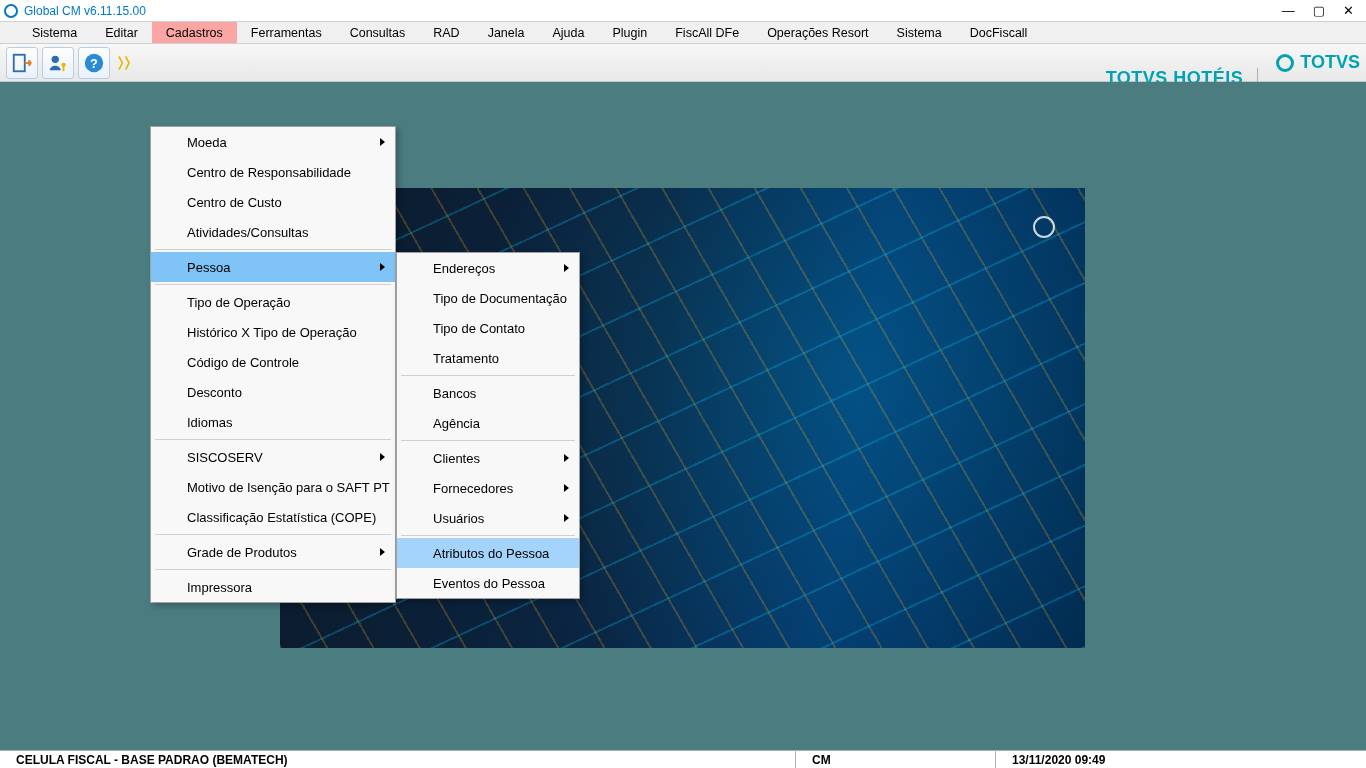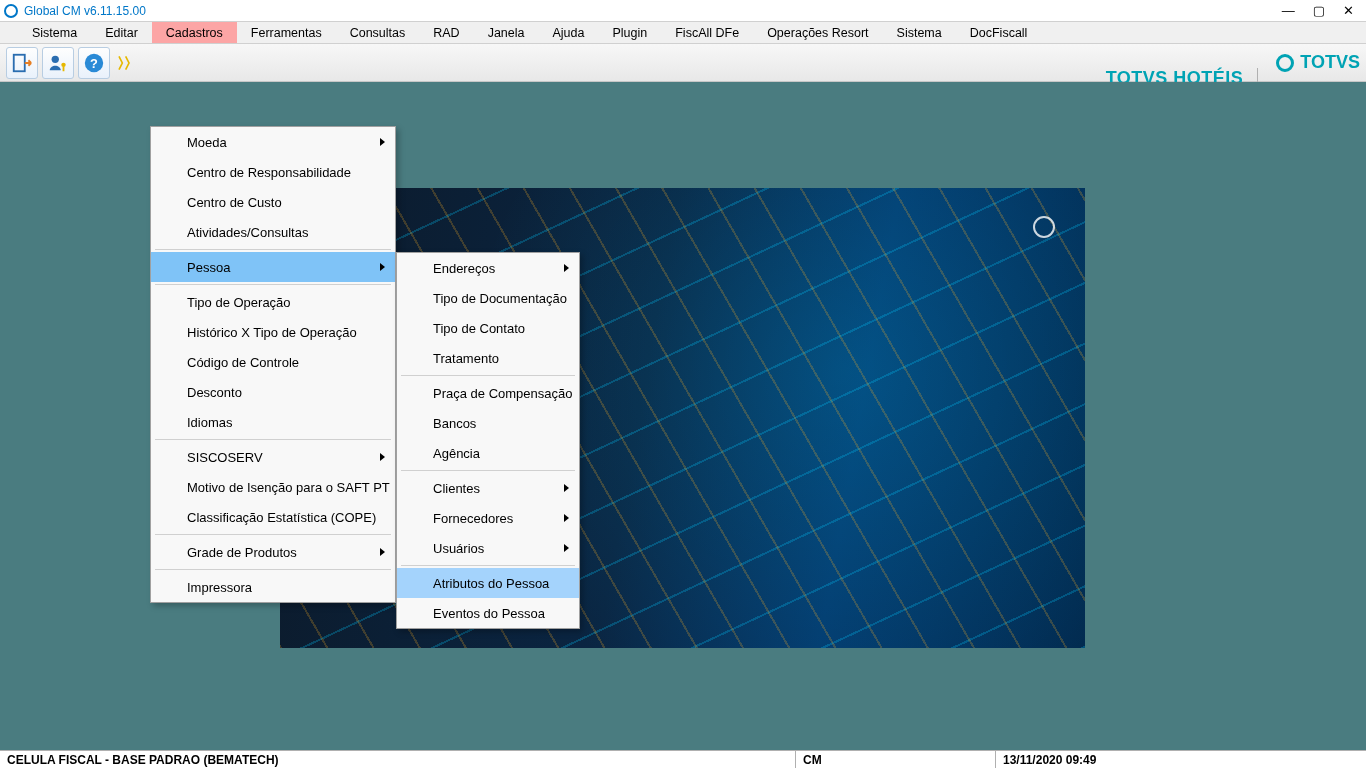--- a/index.html
+++ b/index.html
@@ -26,21 +26,21 @@
   }
   .bg-image .ring-icon { position:absolute; top:28px; right:30px; width:22px; height:22px; border:2px solid rgba(255,255,255,.8); border-radius:50%; }
   .dropdown { position: absolute; background:#f8f8f8; border:1px solid #a0a0a0; box-shadow: 3px 3px 6px rgba(0,0,0,.25); font-size: 13px; color:#000; }
   .dropdown .item { height: 30px; display:flex; align-items:center; padding: 0 28px 0 36px; position:relative; white-space: nowrap; cursor: default; }
   .dropdown .item.hover-light { background:#a4d3fc; }
   .dropdown .sep { height:1px; background:#d0d0d0; margin: 2px 4px; }
   .dropdown .arrow { position:absolute; right:10px; width:0; height:0; border-top:4px solid transparent; border-bottom:4px solid transparent; border-left:5px solid #000; }
   .dd-main { left: 150px; top: 44px; width: 246px; }
   .dd-sub  { left: 396px; top: 170px; width: 184px; }
   .statusbar { position: absolute; bottom:0; left:0; right:0; height:18px; background:#fff; border-top:1px solid #b0b0b0; display:flex; align-items:center; font-size:12px; font-weight:700; color:#000; }
-  .statusbar .cell { padding: 0 7px; height:100%; display:flex; align-items:center; border-right:1px solid #b0b0b0; }
+  .statusbar .cell { padding: 0 16px; height:100%; display:flex; align-items:center; border-right:1px solid #b0b0b0; }
   .statusbar .cell:last-child { border-right:none; }
   .statusbar .cell.wide { flex:1; }
   
   .btn svg { width: 22px; height: 22px; }
 </style>
 </head>
 <body>
 
 <div class="titlebar">
   <span class="app-icon"></span>
@@ -199,23 +199,20 @@
         <span>Tipo de Documentação</span>
       </div>
       <div class="item">
         <span>Tipo de Contato</span>
       </div>
       <div class="item">
         <span>Tratamento</span>
       </div>
       <div class="sep"></div>
       <div class="item">
-        <span>Praça de Compensação</span>
-      </div>
-      <div class="item">
         <span>Bancos</span>
       </div>
       <div class="item">
         <span>Agência</span>
       </div>
       <div class="sep"></div>
       <div class="item">
         <span>Clientes</span>
         <span class="arrow"></span>
       </div>

